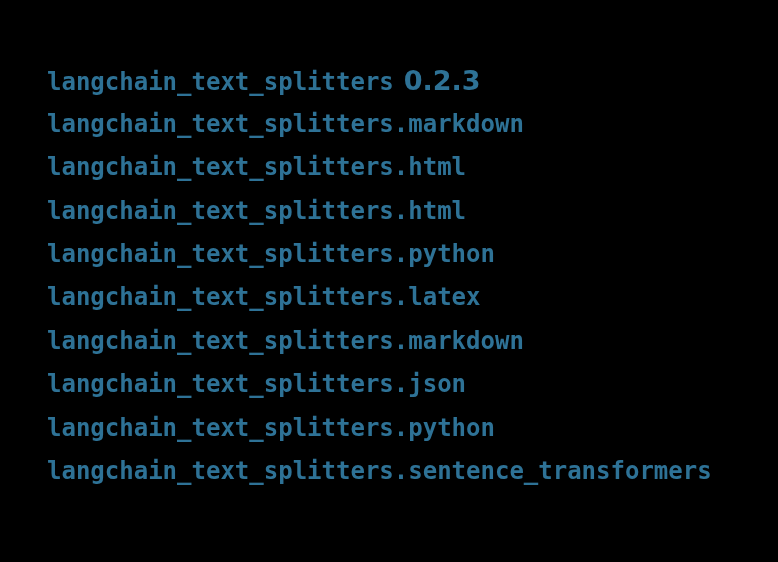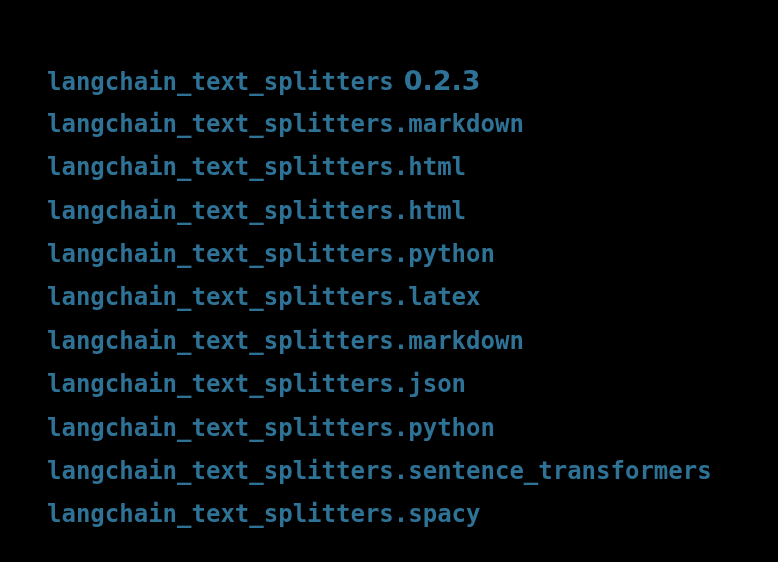--- a/index.html
+++ b/index.html
@@ -73,17 +73,14 @@
   </div>
   <div class="line">
     <a class="module-link mono">langchain_text_splitters.json</a>
   </div>
   <div class="line">
     <a class="module-link mono">langchain_text_splitters.python</a>
   </div>
   <div class="line">
     <a class="module-link mono">langchain_text_splitters.sentence_transformers</a>
   </div>
-  <div class="line">
-    <a class="module-link mono">langchain_text_splitters.spacy</a>
-  </div>
 
 </div>
 
 </body></html>

